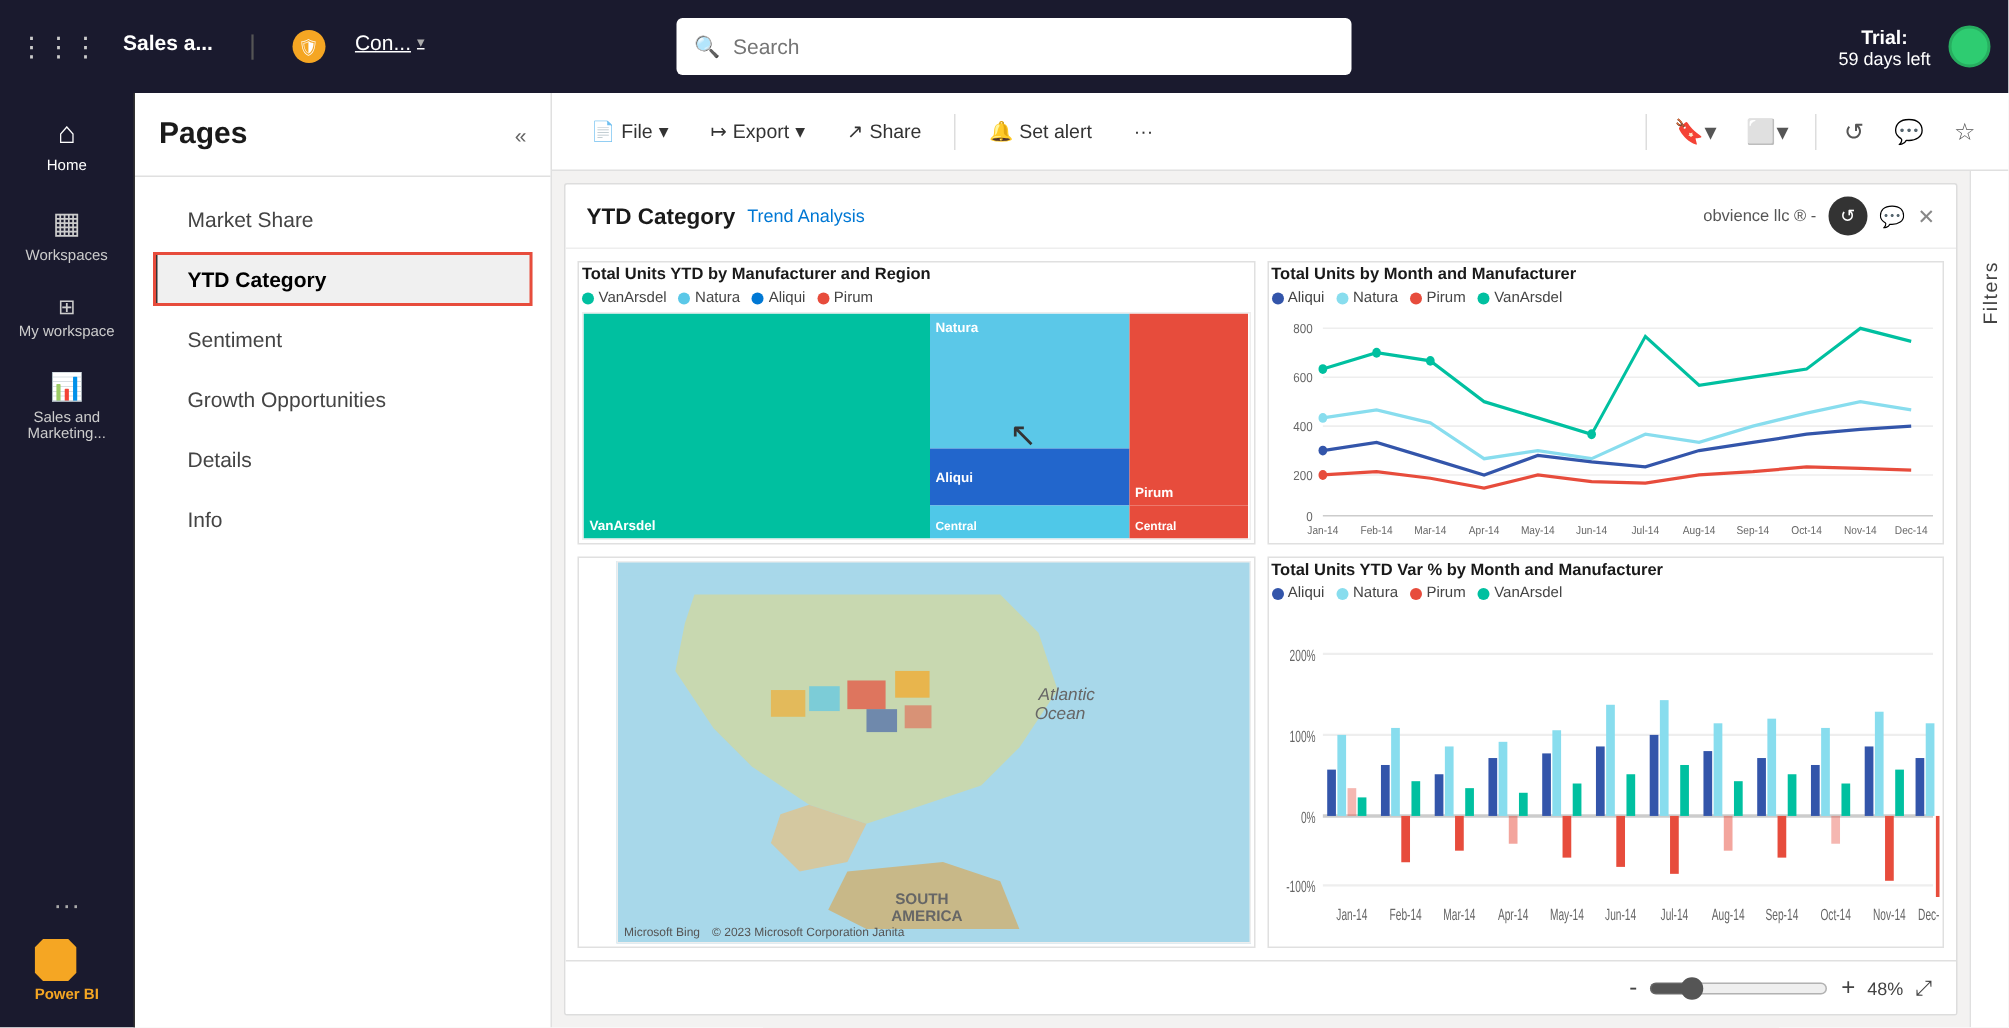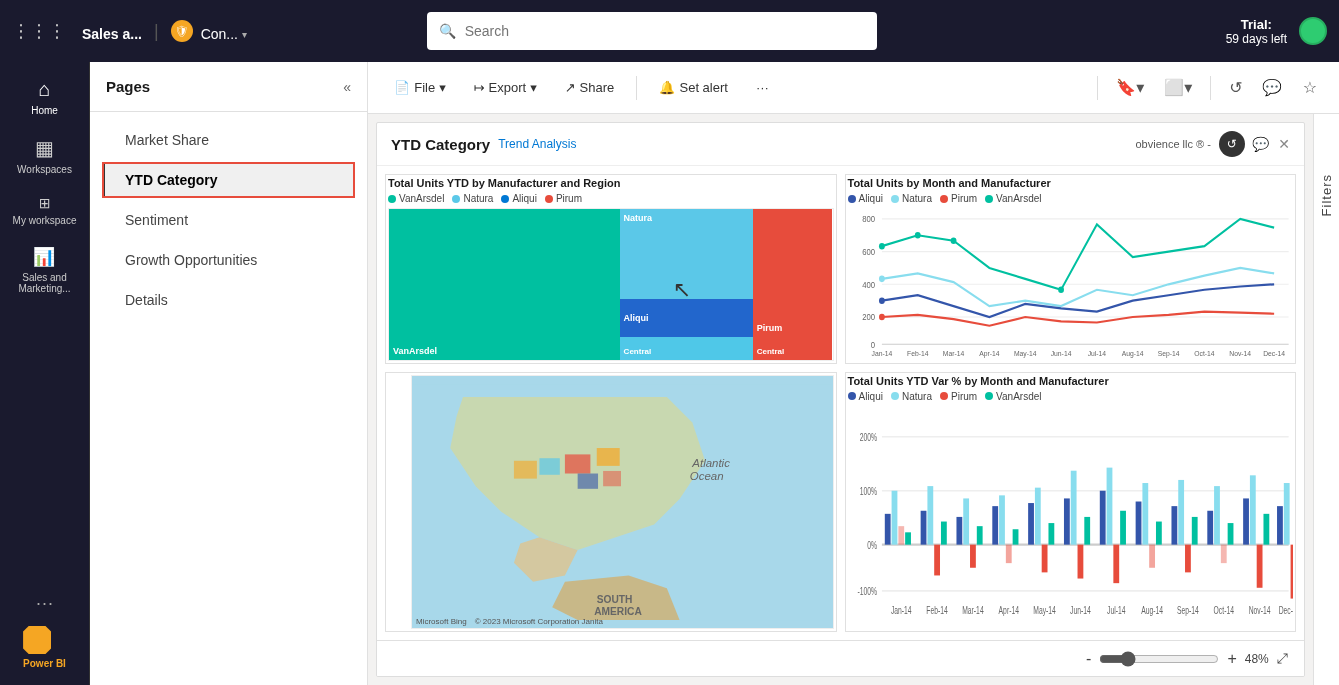--- a/index.html
+++ b/index.html
@@ -4,25 +4,25 @@
   <style>
     * { box-sizing: border-box; margin: 0; padding: 0; }
     body { font-family: 'Segoe UI', Arial, sans-serif; background: #f3f2f1; width: 1339px; height: 685px; overflow: hidden; }
 
     
     .topbar {
       display: flex; align-items: center; background: #1a1a2e; height: 62px;
       padding: 0 12px; gap: 12px; position: relative; z-index: 10;
     }
     .topbar-dots { color: #ccc; font-size: 18px; margin-right: 4px; cursor: pointer; }
-    .topbar-brand { display: flex; align-items: flex-end; gap: 8px; }
+    .topbar-brand { display: flex; align-items: flex-start; gap: 20px; }
     .topbar-title { color: #fff; font-size: 14px; font-weight: 600; }
     .topbar-divider { color: #555; font-size: 18px; margin: 0 4px; }
     .topbar-shield { background: #f5a623; border-radius: 50%; width: 22px; height: 22px; display: flex; align-items: center; justify-content: center; font-size: 11px; color: #fff; }
-    .topbar-workspace { display: flex; align-items: center; gap: 4px; color: #fff; font-size: 14px; cursor: pointer; }
+    .topbar-workspace { display: flex; align-items: center; gap: 4px; color: #fff; font-size: 14px; cursor: pointer; text-decoration: underline; }
     .topbar-chevron { font-size: 10px; color: #aaa; }
     .search-bar {
       flex: 1; max-width: 450px; margin: 0 auto;
       background: #fff; border-radius: 4px; height: 38px;
       display: flex; align-items: center; padding: 0 12px; gap: 8px;
     }
     .search-icon { color: #666; font-size: 14px; }
     .search-input { border: none; outline: none; font-size: 14px; color: #333; background: transparent; width: 100%; }
     .topbar-right { display: flex; align-items: center; gap: 12px; margin-left: auto; }
     .trial-info { color: #fff; font-size: 12px; text-align: center; }
@@ -56,21 +56,21 @@
 
     
     .pages-panel {
       width: 278px; background: #fff; border-right: 1px solid #e0e0e0;
       display: flex; flex-direction: column; padding: 16px 0;
     }
     .pages-header {
       display: flex; align-items: center; justify-content: space-between;
       padding: 0 16px 16px; border-bottom: 1px solid #e0e0e0; margin-bottom: 8px;
     }
-    .pages-title { font-size: 15px; font-weight: 600; color: #1a1a1a; }
+    .pages-title { font-size: 20px; font-weight: 600; color: #1a1a1a; }
     .collapse-btn { color: #666; cursor: pointer; font-size: 14px; }
     .page-item {
       padding: 10px 20px; cursor: pointer; color: #444; font-size: 14px;
       border-left: 3px solid transparent; margin: 2px 12px;
     }
     .page-item.active {
       background: #f0f0f0; font-weight: 600; color: #000;
       border-left: 3px solid #333;
       outline: 2px solid #e74c3c; outline-offset: -2px;
     }
@@ -222,20 +222,23 @@
       <span>YTD Category</span>
     </div>
     <div class="page-item">
       <span>Sentiment</span>
     </div>
     <div class="page-item">
       <span>Growth Opportunities</span>
     </div>
     <div class="page-item">
       <span>Details</span>
+    </div>
+    <div class="page-item">
+      <span>Info</span>
     </div>
   </div>
 
   <div class="content-area">
 
     <div class="toolbar">
       <div class="toolbar-btn">
         <span>📄</span>
         <span>File</span>
         <span>▾</span>

